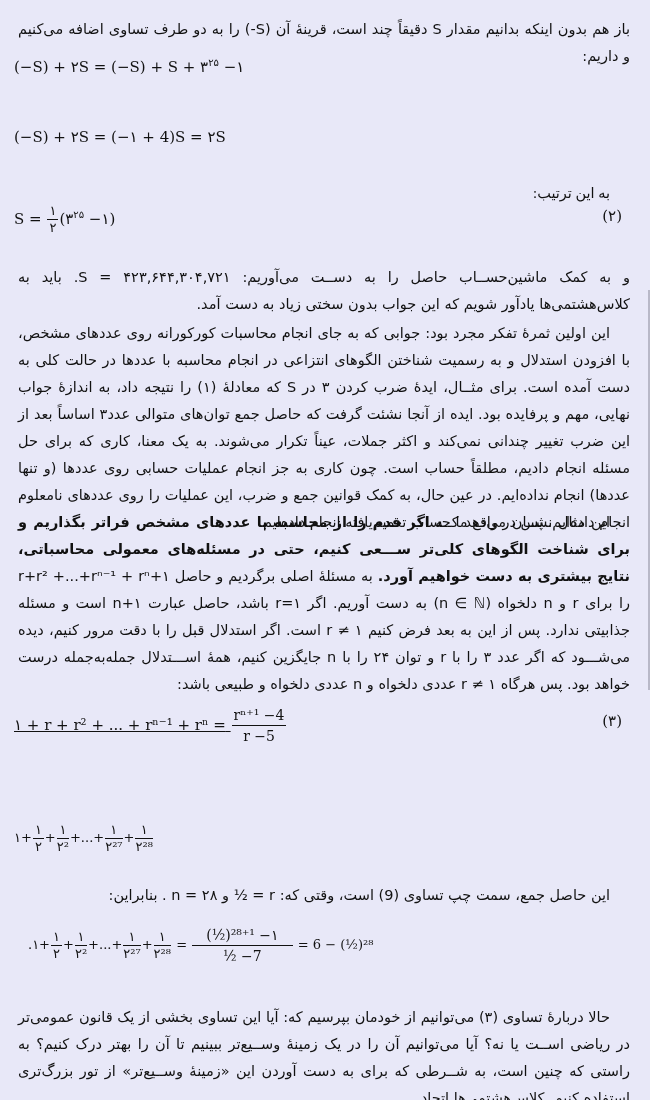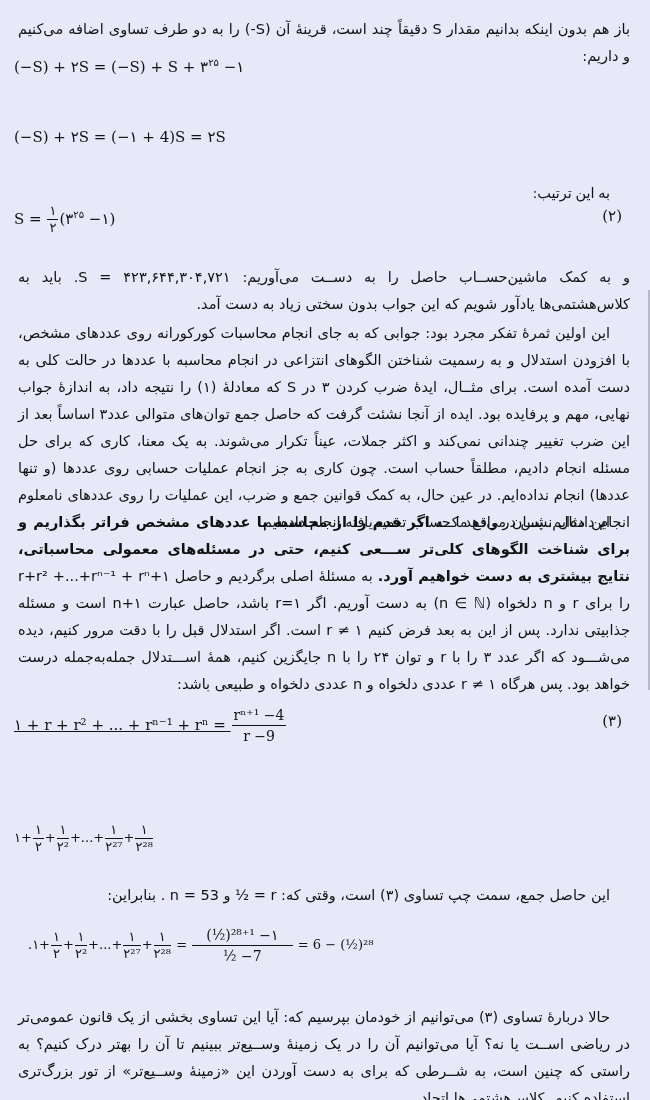--- a/index.html
+++ b/index.html
@@ -42,30 +42,30 @@
   <div class="eqno" style="top:207px;right:28px;">(۲)</div>
 
   <div class="p rtl" style="top:250px;margin-top:14px;">و به کمک ماشین‌حســاب حاصل را به دســت می‌آوریم:  S = ۴۲۳,۶۴۴,۳۰۴,۷۲۱. باید به کلاس‌هشتمی‌ها یادآور شویم که این جواب بدون سختی زیاد به دست آمد.</div>
 
   <div class="p rtl ind" style="top:312px;">این اولین ثمرهٔ تفکر مجرد بود: جوابی که به جای انجام محاسبات کورکورانه روی عددهای مشخص، با افزودن استدلال و به رسمیت شناختن الگوهای انتزاعی در انجام محاسبه با عددها در حالت کلی به دست آمده است. برای مثــال، ایدهٔ ضرب کردن ۳ در S که معادلهٔ (۱) را نتیجه داد، به اندازهٔ جواب نهایی، مهم و پرفایده بود. ایده از آنجا نشئت گرفت که حاصل جمع توان‌های متوالی عدد۳ اساساً بعد از این ضرب تغییر چندانی نمی‌کند و اکثر جملات، عیناً تکرار می‌شوند. به یک معنا، کاری که برای حل مسئله انجام دادیم، مطلقاً حساب است. چون کاری به جز انجام عملیات حسابی روی عددها (و تنها عددها) انجام نداده‌ایم. در عین حال، به کمک قوانین جمع و ضرب، این عملیات را روی عددهای نامعلوم انجام داده‌ایم. پس در واقع ما حساب تعمیم‌یافته انجام داده‌ایم.</div>
 
   <div class="p rtl ind" style="top:501px;"><span>این مثال نشــان می‌دهد کــه </span><b>اگر قدم را از محاسبه با عددهای مشخص فراتر بگذاریم و برای شناخت الگوهای کلی‌تر ســـعی کنیم، حتی در مسئله‌های معمولی محاسباتی، نتایج بیشتری به دست خواهیم آورد.</b><span> به مسئلهٔ اصلی برگردیم و حاصل ۱+r+r² +...+rⁿ⁻¹ + rⁿ را برای r و n دلخواه (n ∈ ℕ) به دست آوریم. اگر r=۱ باشد، حاصل عبارت n+۱ است و مسئله جذابیتی ندارد. پس از این به بعد فرض کنیم r ≠ ۱ است. اگر استدلال قبل را با دقت مرور کنیم، دیده می‌شـــود که اگر عدد ۳ را با r و توان ۲۴ را با n جایگزین کنیم، همهٔ اســـتدلال جمله‌به‌جمله درست خواهد بود. پس هرگاه r ≠ ۱ عددی دلخواه و n عددی دلخواه و طبیعی باشد:</span></div>
 
   <div class="math" style="top:705px;left:14px;text-decoration:underline;">
     <span>۱ + r + r² + ... + rⁿ⁻¹ + rⁿ =</span>
-    <span class="frac bigfrac"><span class="n">rⁿ⁺¹ −4</span><span class="d">r −9</span></span>
+    <span class="frac bigfrac"><span class="n">rⁿ⁺¹ −4</span><span class="d">r −5</span></span>
   </div>
   <div class="eqno" style="top:712px;right:28px;">(۳)</div>
 
 
   <div class="math" style="top:822px;left:14px;font-size:13px;">
     <span>۱+</span><span class="frac"><span class="n">۱</span><span class="d">۲</span></span><span>+</span><span class="frac"><span class="n">۱</span><span class="d">۲²</span></span><span>+...+</span><span class="frac"><span class="n">۱</span><span class="d">۲²⁷</span></span><span>+</span><span class="frac"><span class="n">۱</span><span class="d">۲²⁸</span></span>
   </div>
 
-  <div class="p rtl" style="top:882px;padding-right:30px;">این حاصل جمع، سمت چپ تساوی (۳) است، وقتی که: r = ½ و n = 53 . بنابراین:</div>
+  <div class="p rtl" style="top:882px;padding-right:30px;">این حاصل جمع، سمت چپ تساوی (9) است، وقتی که: r = ½ و n = ۲۸ . بنابراین:</div>
 
   <div class="math" style="top:925px;left:28px;font-size:13px;">
     <span>.۱+</span><span class="frac"><span class="n">۱</span><span class="d">۲</span></span><span>+</span><span class="frac"><span class="n">۱</span><span class="d">۲²</span></span><span>+...+</span><span class="frac"><span class="n">۱</span><span class="d">۲²⁷</span></span><span>+</span><span class="frac"><span class="n">۱</span><span class="d">۲²⁸</span></span> =
     <span class="frac bigfrac"><span class="n" style="padding:0 14px;">(½)²⁸⁺¹ −۱</span><span class="d">½ −7</span></span>
     <span>= 6 − (½)²⁸</span>
   </div>
 
   <div class="p rtl ind" style="top:996px;">حالا دربارهٔ تساوی (۳) می‌توانیم از خودمان بپرسیم که: آیا این تساوی بخشی از یک قانون عمومی‌تر در ریاضی اســت یا نه؟ آیا می‌توانیم آن را در یک زمینهٔ وســیع‌تر ببینیم تا آن را بهتر درک کنیم؟ به راستی که چنین است، به شــرطی که برای به دست آوردن این «زمینهٔ وســیع‌تر» از تور بزرگ‌تری استفاده کنیم. کلاس‌هشتمی‌ها اتحاد</div>
 
   <div class="edge" style="top:290px;height:400px;"></div>

